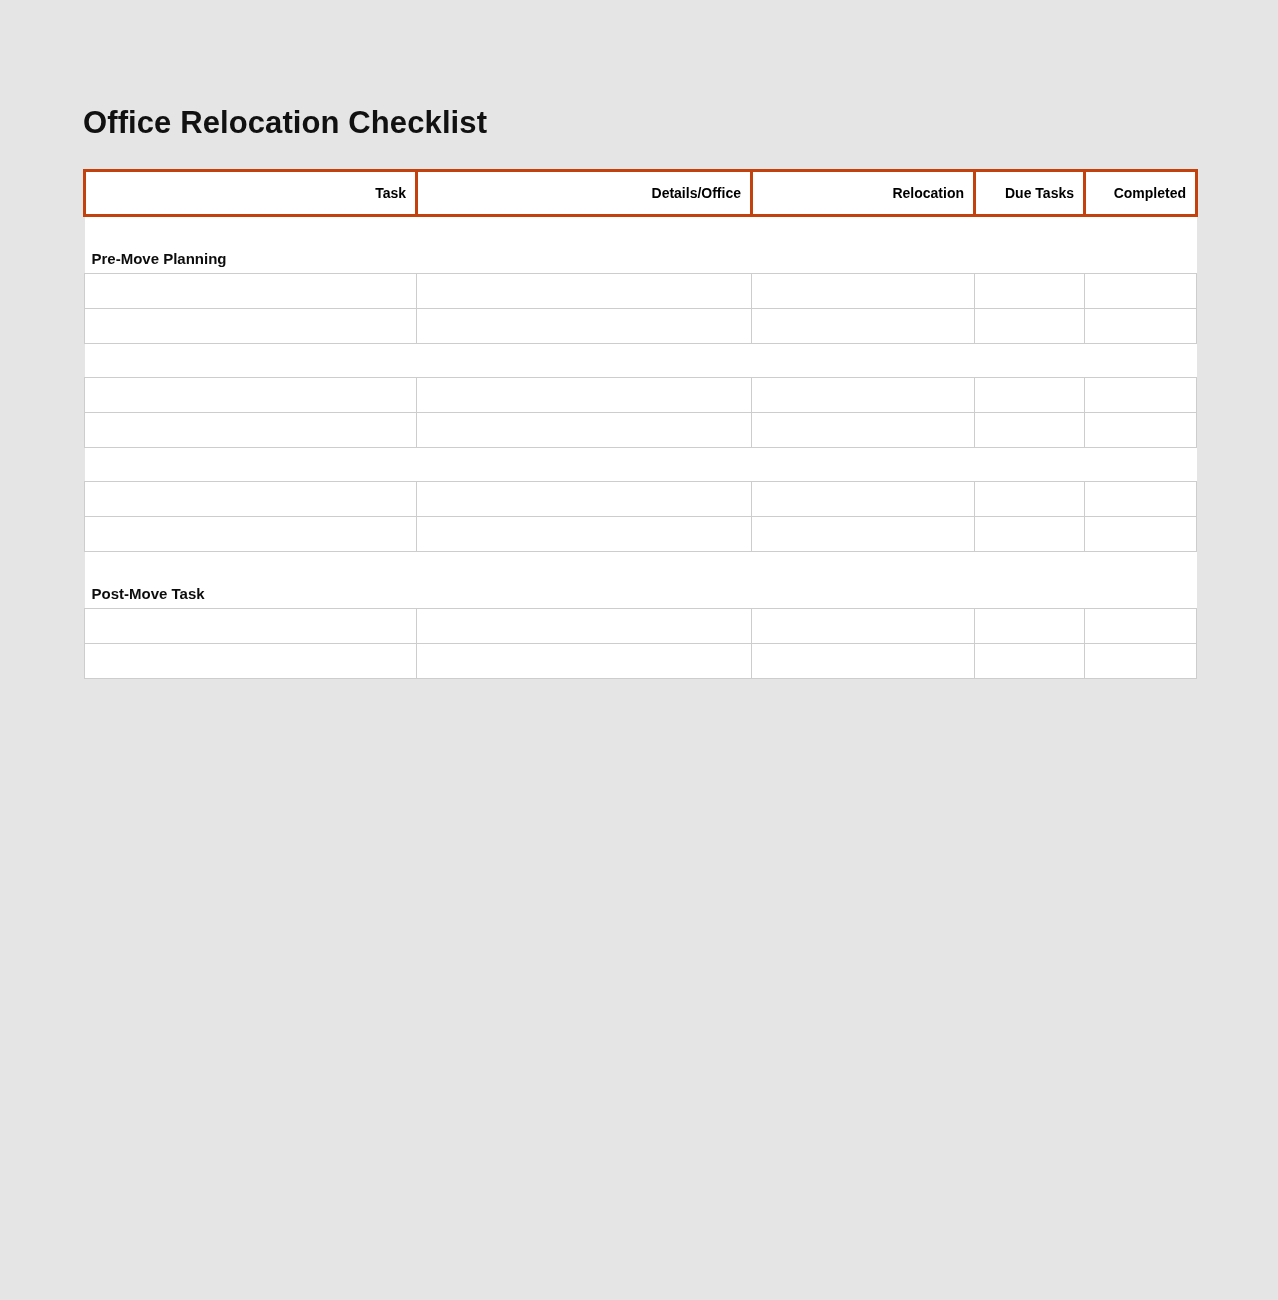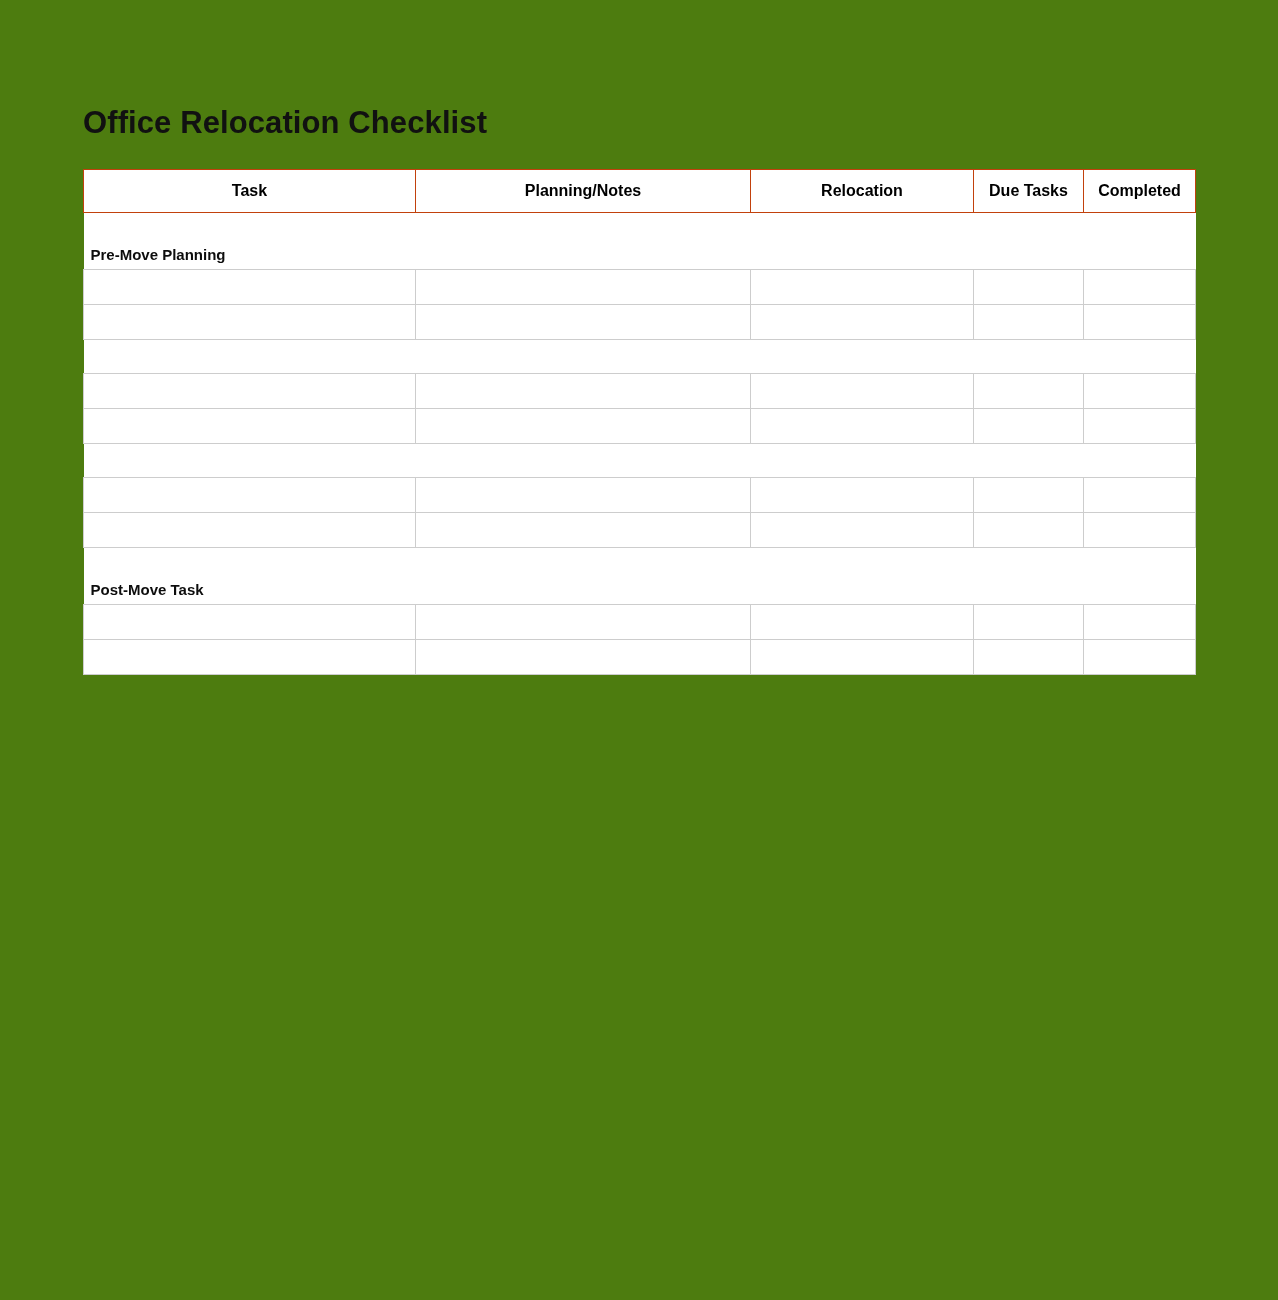--- a/index.html
+++ b/index.html
@@ -13,21 +13,21 @@
     height: 1300px;
     font-family: "Liberation Sans", "DejaVu Sans", sans-serif;
     color: #000000;
     overflow: hidden;
   }
 
   .page {
     position: relative;
     width: 1278px;
     height: 1300px;
-    background: #4d7c0f;
+    background: #e5e5e5;
   }
 
   .doc {
     position: absolute;
     left: 83px;
     top: 104px;
     width: 1112px;
   }
 
   .doc-title {
@@ -47,24 +47,24 @@
     font-size: 14.5px;
   }
 
   table.checklist col.c-task       { width: 332px; }
   table.checklist col.c-details    { width: 335px; }
   table.checklist col.c-resp       { width: 223px; }
   table.checklist col.c-due        { width: 110px; }
   table.checklist col.c-completed  { width: 112px; }
 
   thead th {
-    border: 1px solid #c2410c;
-    text-align: center;
+    border: 3px solid #c2410c;
+    text-align: right;
     font-weight: bold;
-    font-size: 16px;
+    font-size: 14px;
     color: #000000;
     padding: 11px 9px 12px 9px;
     height: 19px;
     vertical-align: middle;
     background: #ffffff;
     white-space: nowrap;
   }
 
   tr.spacer-row td {
     border: none;
@@ -107,21 +107,21 @@
       <colgroup>
         <col class="c-task">
         <col class="c-details">
         <col class="c-resp">
         <col class="c-due">
         <col class="c-completed">
       </colgroup>
       <thead>
         <tr>
           <th>Task</th>
-          <th>Planning/Notes</th>
+          <th>Details/Office</th>
           <th>Relocation</th>
           <th>Due Tasks</th>
           <th>Completed</th>
         </tr>
       </thead>
       <tbody id="checklist-body">
           <tr class="spacer-row">
             <td colspan="5"></td>
           </tr>
           <tr class="section-row">

